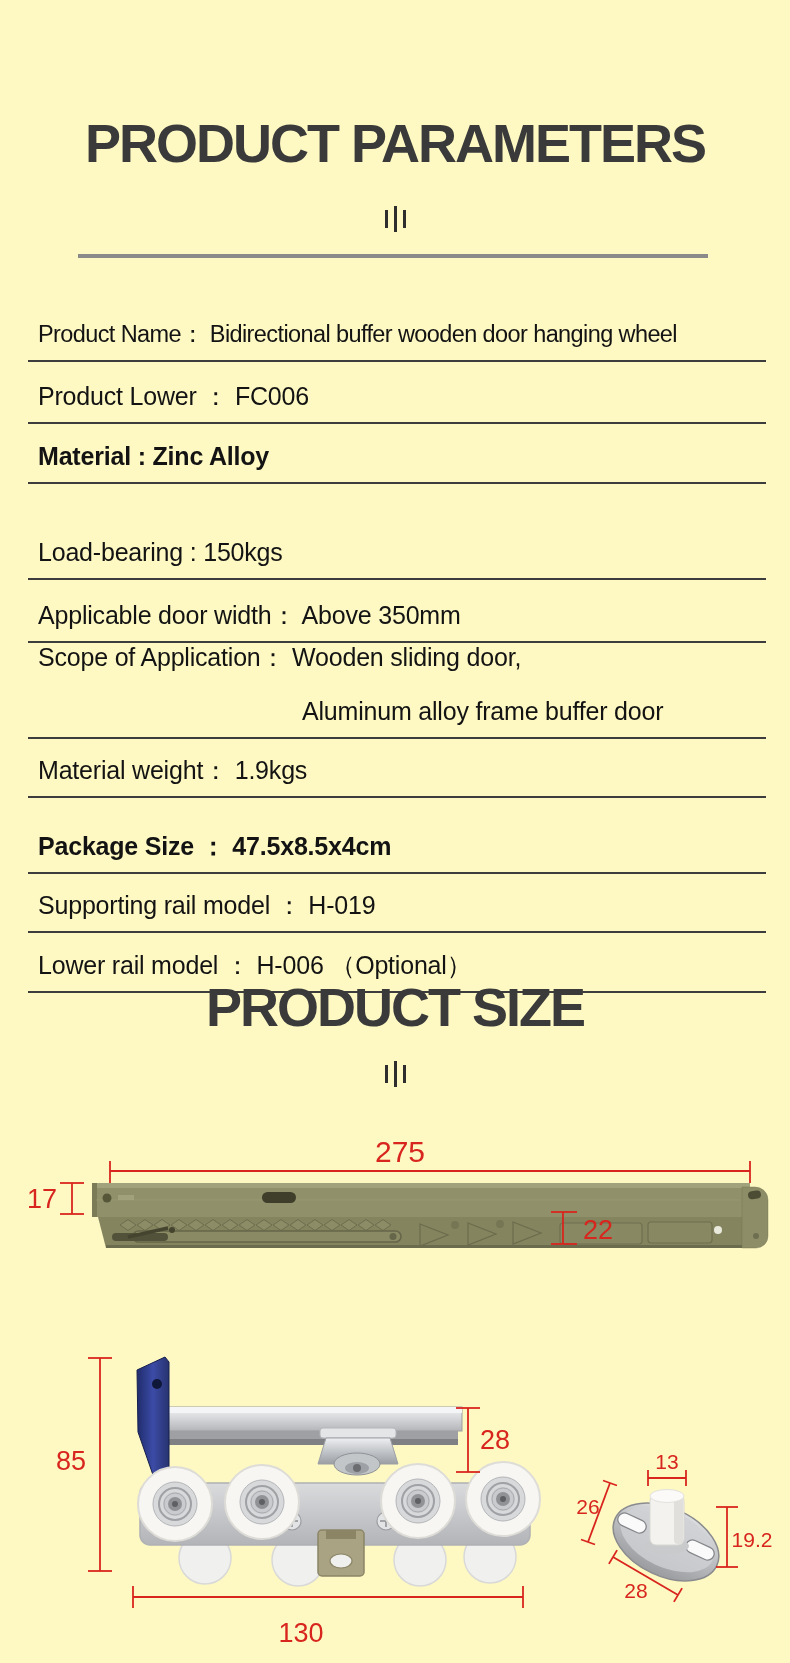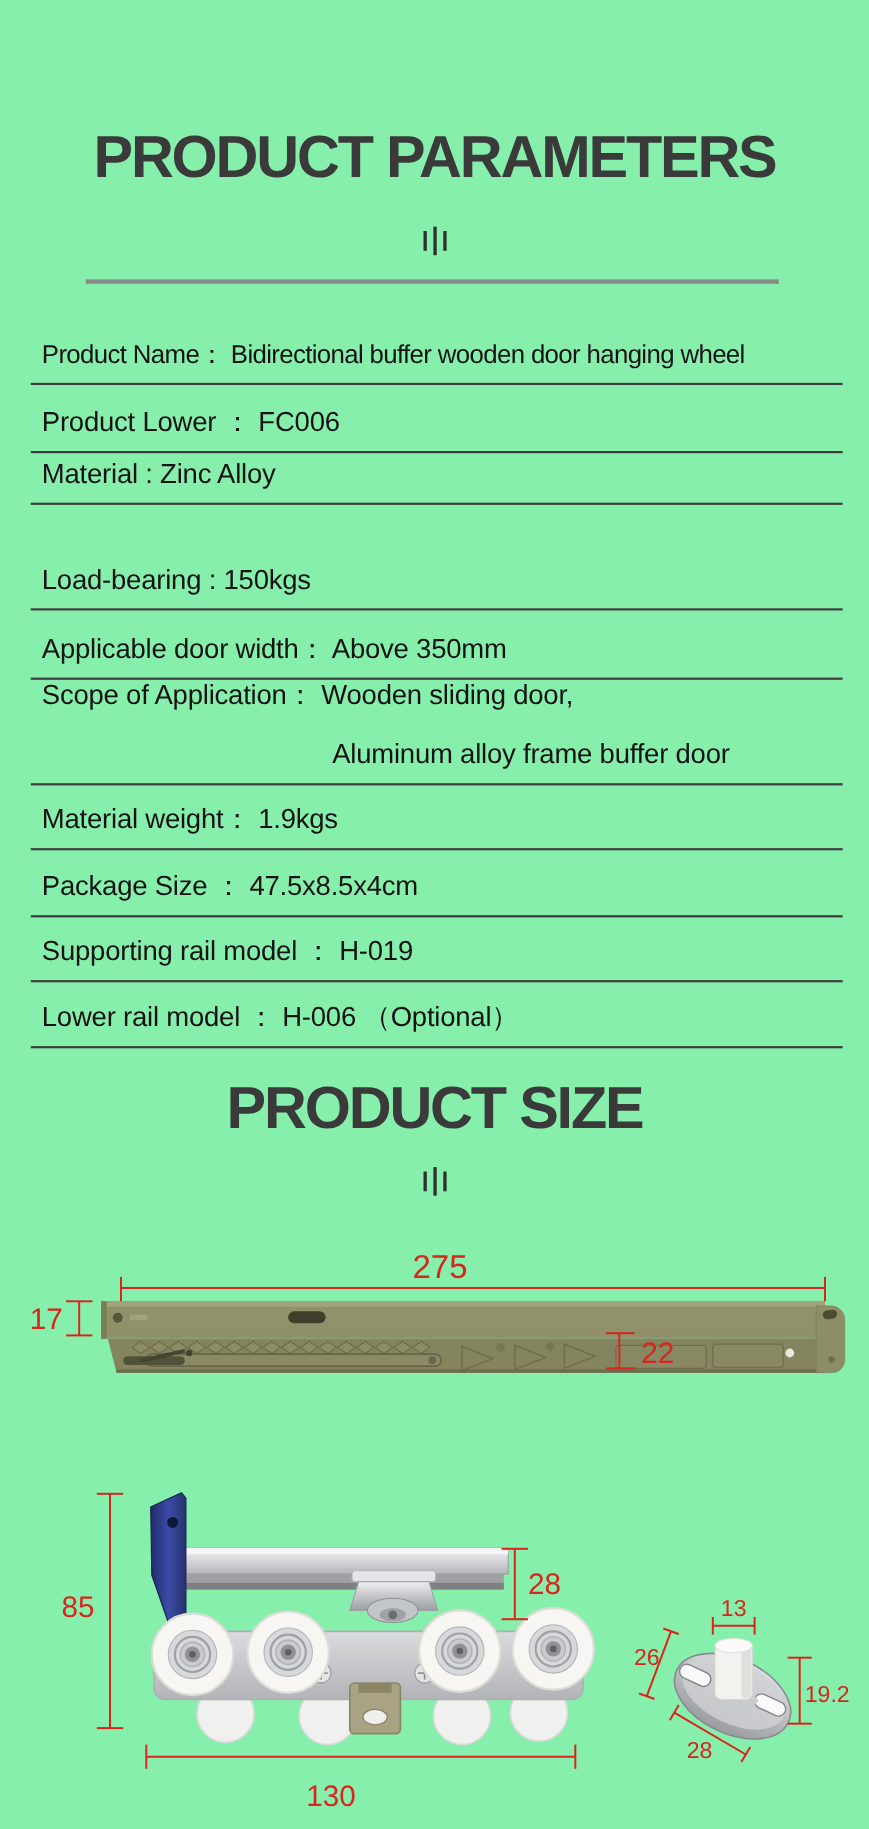--- a/index.html
+++ b/index.html
@@ -1,18 +1,18 @@
 <!DOCTYPE html>
 <html><head>
 <meta charset="utf-8">
 <style>
   html,body { margin:0; padding:0; background:#ffffff; }
   .page {
     position:relative; width:790px; height:1663px; margin:0 auto;
-    background:#86efac; overflow:hidden;
+    background:#fef9c3; overflow:hidden;
     font-family:"Liberation Sans","DejaVu Sans",sans-serif;
   }
   .section-title {
     position:absolute; left:0; width:790px; text-align:center;
     font-size:54px; font-weight:700; color:#3a3a3a; letter-spacing:-2px; line-height:1;
     white-space:nowrap;
   }
   .ornament {
     position:absolute; left:0; width:790px; height:28px;
     display:flex; justify-content:center; align-items:center; gap:6px;
@@ -46,43 +46,43 @@
 
   <div class="ornament" style="top:205px;">
     <i class="s"></i>
       <i class="m"></i>
       <i class="s"></i>
   </div>
 
   <div class="top-rule"></div>
 
   <div class="spec-table">
-    <div class="spec-row tight" style="height:92px;">
+    <div class="spec-row tight" style="height:92px;margin-top:12px;">
       <span>Product Name： Bidirectional buffer wooden door hanging wheel</span>
     </div>
     <div class="spec-row" style="height:62px;">
       <span>Product Lower ： FC006</span>
     </div>
-    <div class="spec-row" style="height:47px;">
+    <div class="spec-row" style="height:60px;font-weight:bold;">
       <span>Material : Zinc Alloy</span>
     </div>
     <div class="spec-row" style="height:60px;margin-top:36px;">
       <span>Load-bearing : 150kgs</span>
     </div>
     <div class="spec-row" style="height:63px;">
       <span>Applicable door width： Above 350mm</span>
     </div>
     <div class="spec-row double" style="height:96px;">
       <span class="l1">Scope of Application： Wooden sliding door,</span>
       <span class="l2">Aluminum alloy frame buffer door</span>
     </div>
     <div class="spec-row" style="height:59px;">
       <span>Material weight： 1.9kgs</span>
     </div>
-    <div class="spec-row" style="height:61px;">
+    <div class="spec-row" style="height:76px;font-weight:bold;">
       <span>Package Size ： 47.5x8.5x4cm</span>
     </div>
     <div class="spec-row" style="height:59px;">
       <span>Supporting rail model ： H-019</span>
     </div>
     <div class="spec-row" style="height:60px;">
       <span>Lower rail model ： H-006 （Optional）</span>
     </div>
   </div>
 

